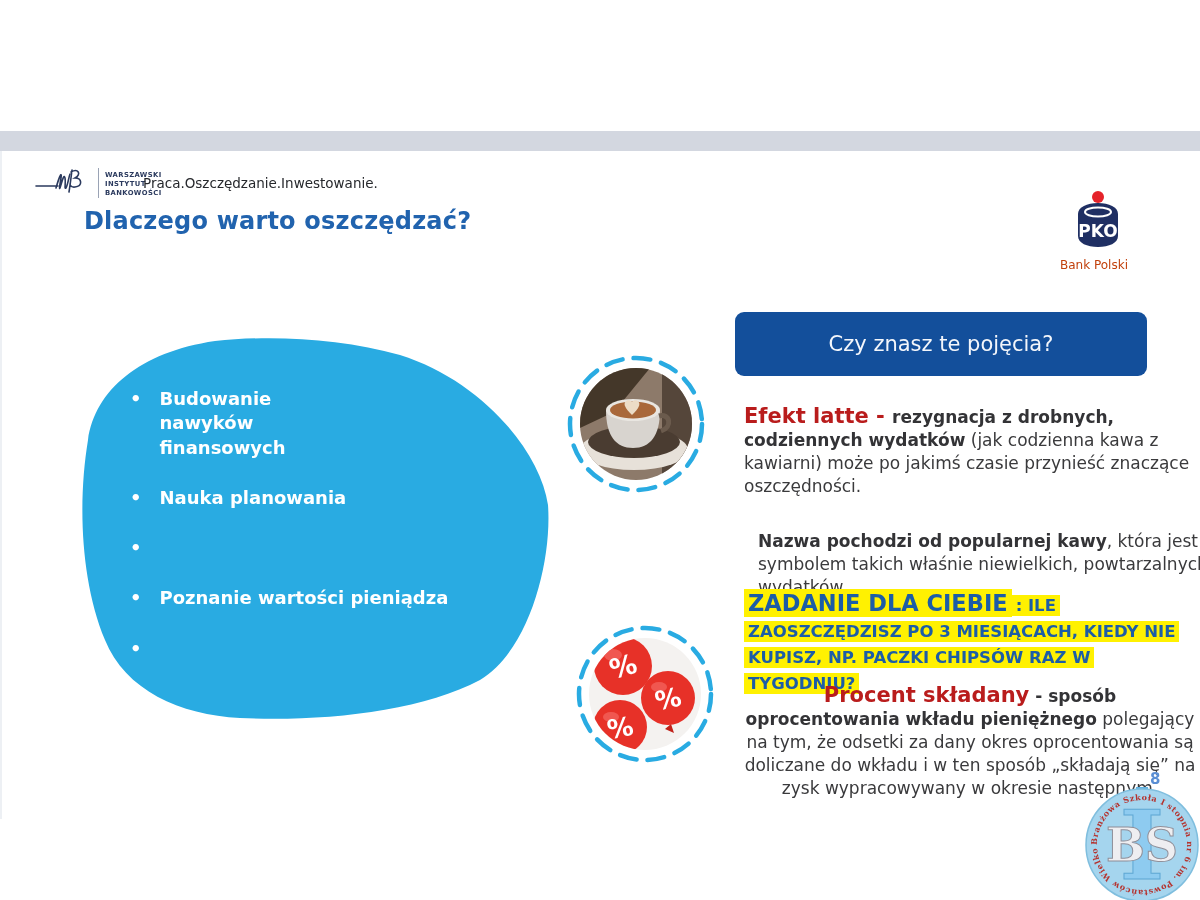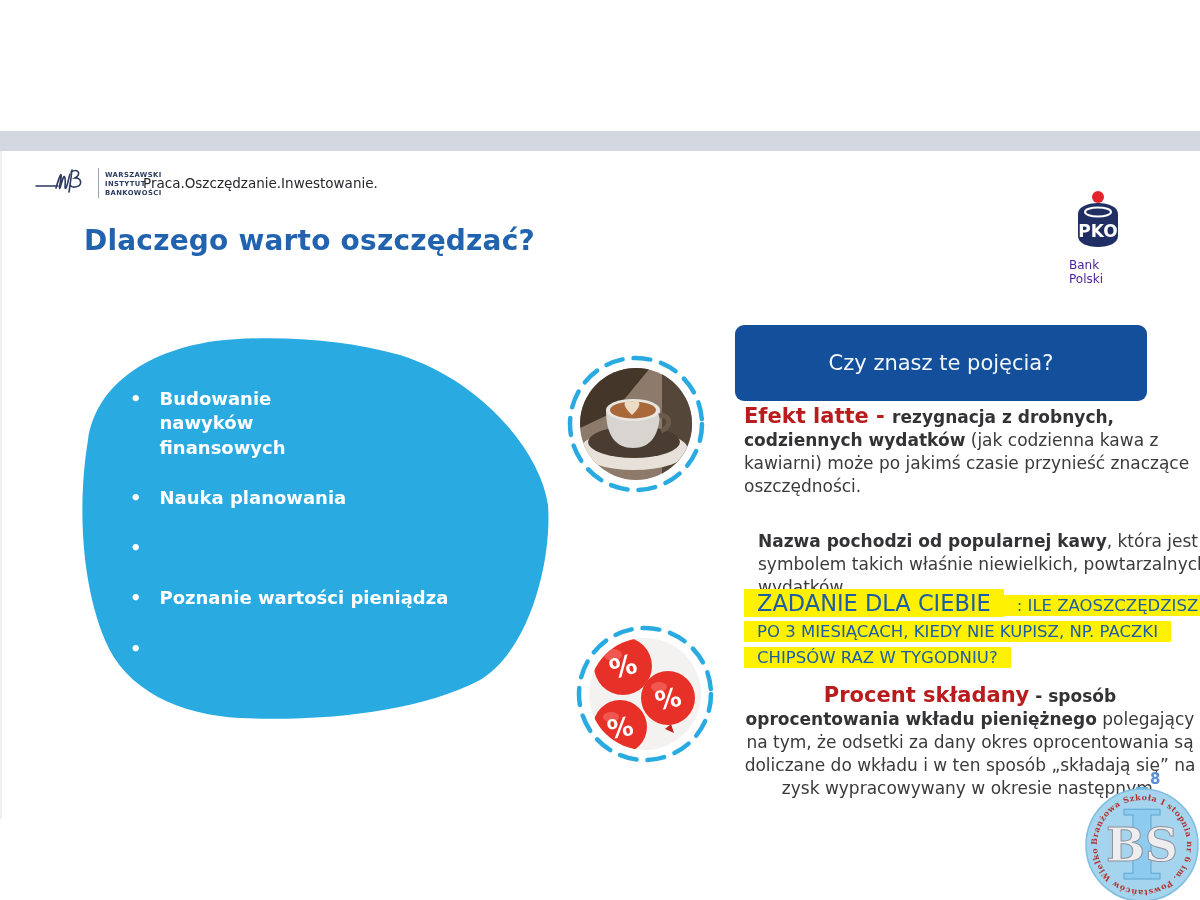--- a/index.html
+++ b/index.html
@@ -7,44 +7,44 @@
         font-family:"DejaVu Sans","Liberation Sans",sans-serif;}
   
   .topbar{position:absolute;left:0;top:78px;width:1200px;height:52px;background:#ffffff;}
   .grayband{position:absolute;left:0;top:131px;width:1200px;height:20px;background:#d3d7e0;}
   .slide-edge{position:absolute;left:0;top:151px;width:2px;height:668px;background:#edf0f4;}
   .wib{position:absolute;left:34px;top:86px;display:flex;align-items:flex-end;gap:6px;}
   .wib-divider{width:1px;height:30px;background:#9aa3b5;}
   .wib-org{font-size:6.8px;font-weight:bold;color:#2b3a5e;line-height:9px;letter-spacing:.4px;}
   .tagline{position:absolute;left:143px;top:97px;font-size:13.5px;color:#26282c;text-align:center;}
   
-  .title{position:absolute;left:84px;top:224px;font-size:28px;font-weight:600;color:#2163ae;letter-spacing:.2px;}
+  .title{position:absolute;left:84px;top:207px;font-size:24px;font-weight:600;color:#2163ae;letter-spacing:.2px;}
   .pko{position:absolute;left:1060px;top:190px;width:76px;text-align:left;}
-  .pko-label{font-size:12px;color:#4c1d95;margin-top:2px;margin-left:9px;}
+  .pko-label{font-size:12px;color:#c2410c;margin-top:2px;}
   
   .blob-wrap{position:absolute;left:70px;top:335px;width:490px;height:395px;}
   .blob-list{position:absolute;left:60px;top:52px;width:340px;margin:0;padding:0;list-style:none;
              display:flex;flex-direction:column;gap:26px;}
   .blob-list li{display:flex;gap:18px;color:#ffffff;font-size:18px;font-weight:bold;line-height:1.35;}
   .blob-list .dot{flex:0 0 auto;}
   .blob-list li:first-child span.btxt{max-width:205px;display:inline-block;}
   
   .circ{position:absolute;width:140px;height:140px;}
   .circ.coffee{left:566px;top:354px;}
   .circ.balloons{left:575px;top:624px;}
   
-  .banner{position:absolute;left:735px;top:325px;width:412px;height:76px;background:#134f9b;
+  .banner{position:absolute;left:735px;top:312px;width:412px;height:64px;background:#134f9b;
           border-radius:9px;display:flex;align-items:center;justify-content:center;
           color:#f3f6fb;font-size:21px;}
   .col{position:absolute;left:744px;width:452px;color:#3a3a3c;font-size:17px;line-height:23px;}
   .p1{top:405px;} .p2{top:530px;margin-left:14px;} .p3{top:684px;text-align:center;}
   .term{color:#b91c1c;font-weight:bold;font-size:21px;}
   .b{font-weight:bold;color:#333336;}
   .task{position:absolute;left:744px;top:590px;width:456px;line-height:26px;}
-  .task .hl{background:#fff101;color:#1c5da7;font-weight:normal;padding:1px 13px;
+  .task .hl{background:#fff101;color:#1c5da7;font-weight:bold;padding:1px 4px;
             -webkit-box-decoration-break:clone;box-decoration-break:clone;}
   .task .big{font-size:22.5px;}
   .task .small{font-size:16.5px;}
   
   .pagenum{position:absolute;left:1150px;top:770px;font-size:15px;color:#5b8fd4;font-weight:bold;}
   .stamp{position:absolute;left:1084px;top:787px;width:116px;height:116px;}
 </style>
 </head>
 <body>
 

